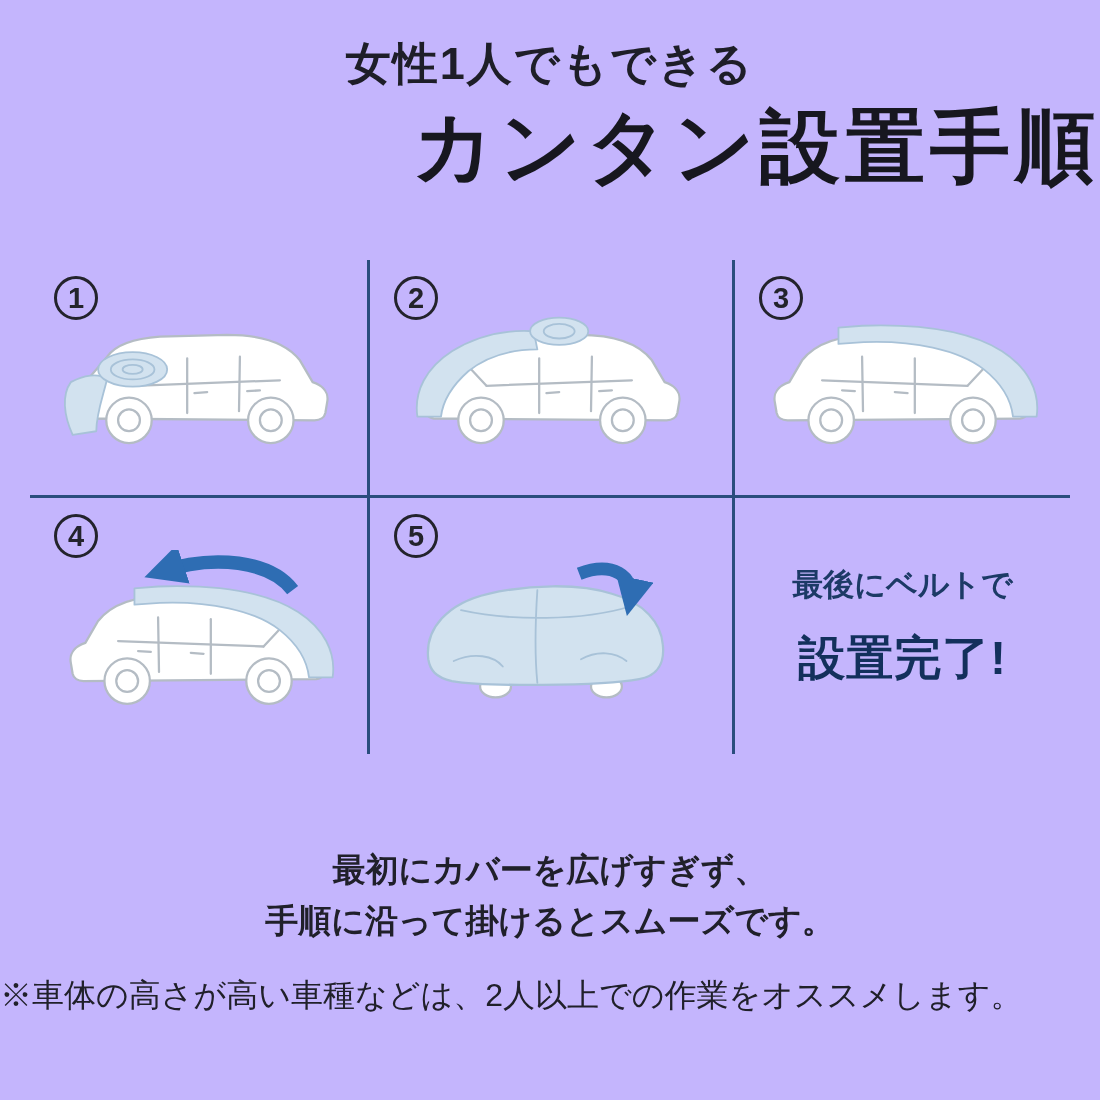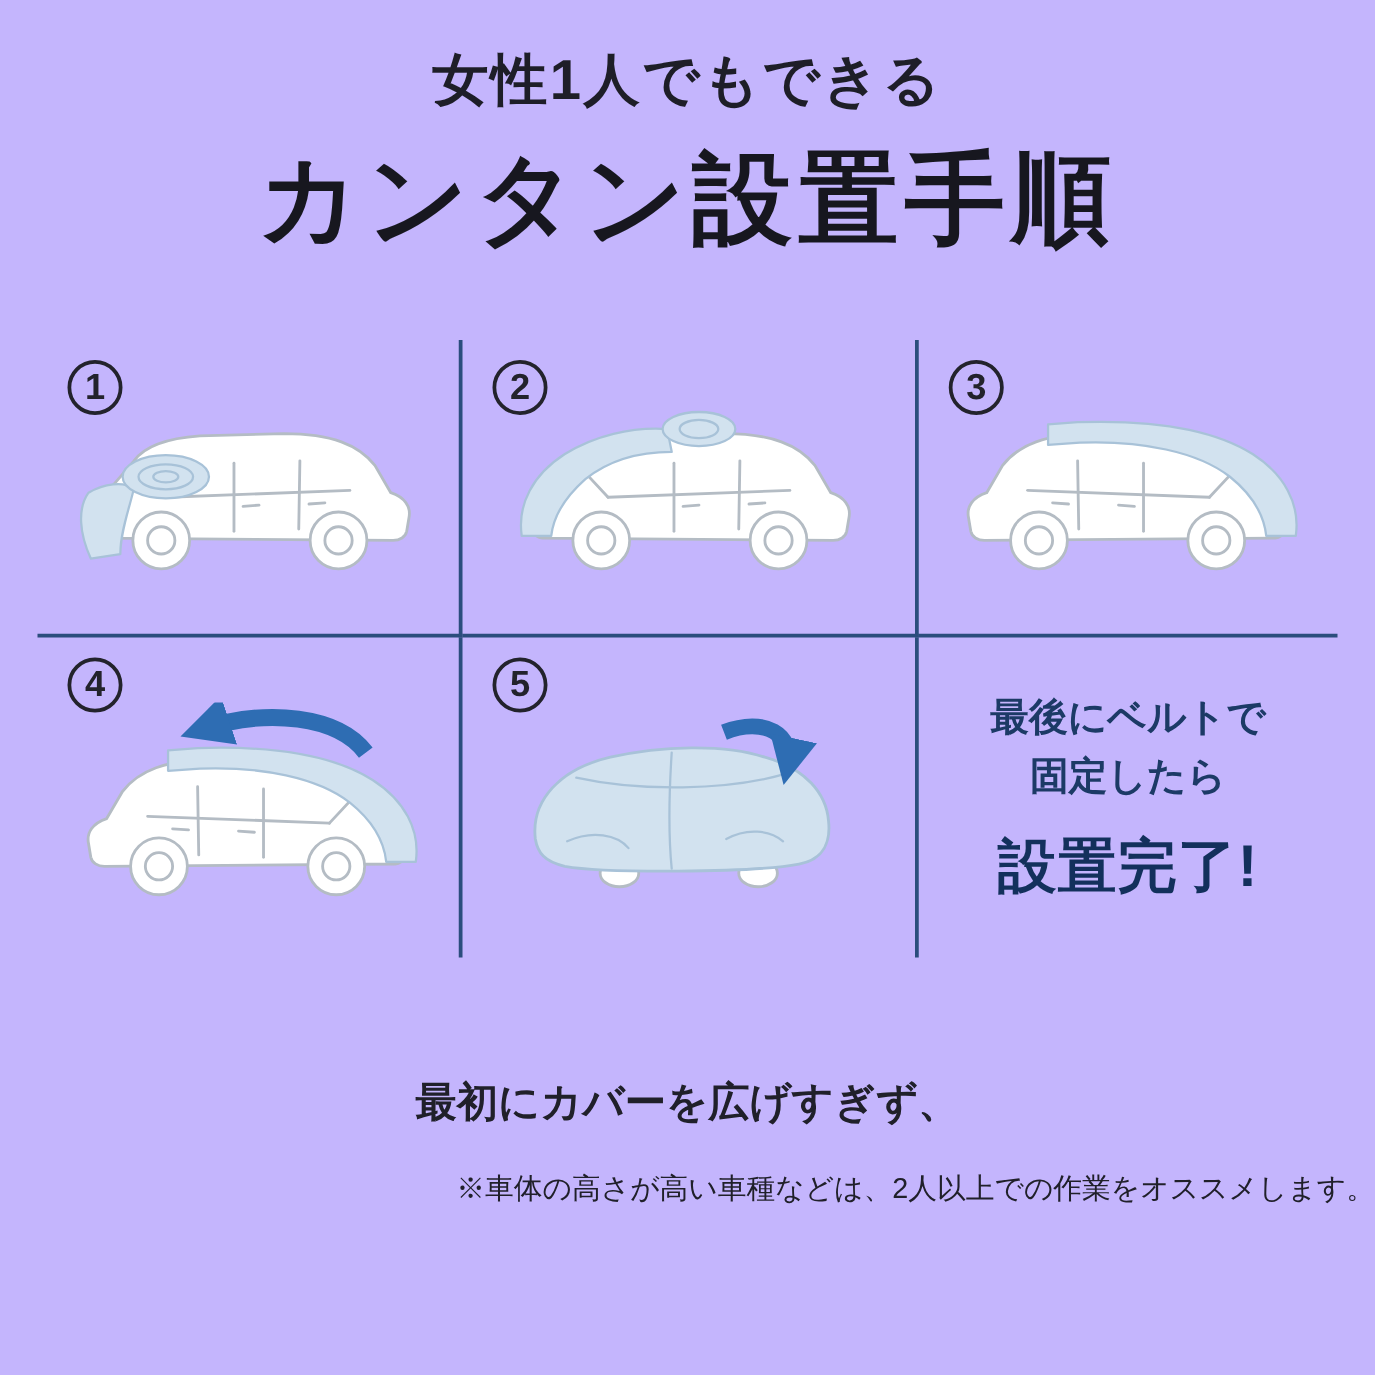--- a/index.html
+++ b/index.html
@@ -2,21 +2,21 @@
 <html><head>
 <meta charset="utf-8">
 <style>
   html,body { margin:0; padding:0; background:#ffffff; }
   .page {
     position:relative; width:1100px; height:1100px; background:#c4b5fd;
     font-family:"Liberation Sans", sans-serif; overflow:hidden; margin:0 auto;
   }
   .header { text-align:center; padding-top:34px; color:#1e1e28; }
   .subtitle { font-size:45px; font-weight:600; letter-spacing:2px; }
-  .title { font-size:80px; font-weight:900; letter-spacing:5px; margin-top:12px; color:#17171f; }
+  .title { font-size:80px; font-weight:900; letter-spacing:5px; color:#17171f;text-align:right; }
 
   .grid {
     margin:58px 30px 0;
     display:grid;
     grid-template-columns:340px 365px 335px;
     grid-template-rows:238px 256px;
   }
   .cell { position:relative; }
   .b-r { border-right:3px solid #2b4d7d; }
   .b-b { border-bottom:3px solid #2b4d7d; }
@@ -36,21 +36,21 @@
     text-align:left;
   }
   .c-line { font-size:31px; font-weight:700; color:#1c3a66; line-height:1.5; }
   .c-emph { font-size:47px; font-weight:900; color:#13305c; margin-top:18px; letter-spacing:1px; }
 
   .main-text {
     margin-top:90px; text-align:center; font-size:33px; font-weight:600;
     color:#20202a; line-height:1.55;
   }
   .note {
-    margin-top:28px; text-align:right; font-size:23px; font-weight:500; color:#20202a;
+    margin-top:28px; text-align:left; font-size:32px; font-weight:500; color:#20202a;
   }
 </style>
 </head>
 <body>
 
 <div class="page">
 
   <div class="header">
     <div class="subtitle">女性1人でもできる</div>
     <div class="title">カンタン設置手順</div>
@@ -193,25 +193,25 @@
             <path d="M58,122 C80,112 102,116 112,128"></path>
             <path d="M198,120 C216,110 236,112 248,122"></path>
           </g>
         </g>
         <path d="M196,26 C232,12 258,28 252,56" stroke="#2e6db3" stroke-width="14" fill="none" stroke-linecap="butt" marker-end="url(#ah5)"></path>
       </svg>
     </div>
 
     <div class="cell row2 completion">
       <div class="c-line">最後にベルトで</div>
-      <div class="c-line">固定したら</div>
       <div class="c-emph">設置完了!</div>
     </div>
 
   </div>
 
   <div class="main-text">
     <div>最初にカバーを広げすぎず、</div>
+    <div>手順に沿って掛けるとスムーズです。</div>
   </div>
 
   <div class="note">※車体の高さが高い車種などは、2人以上での作業をオススメします。</div>
 
 </div>
 
 </body></html>

